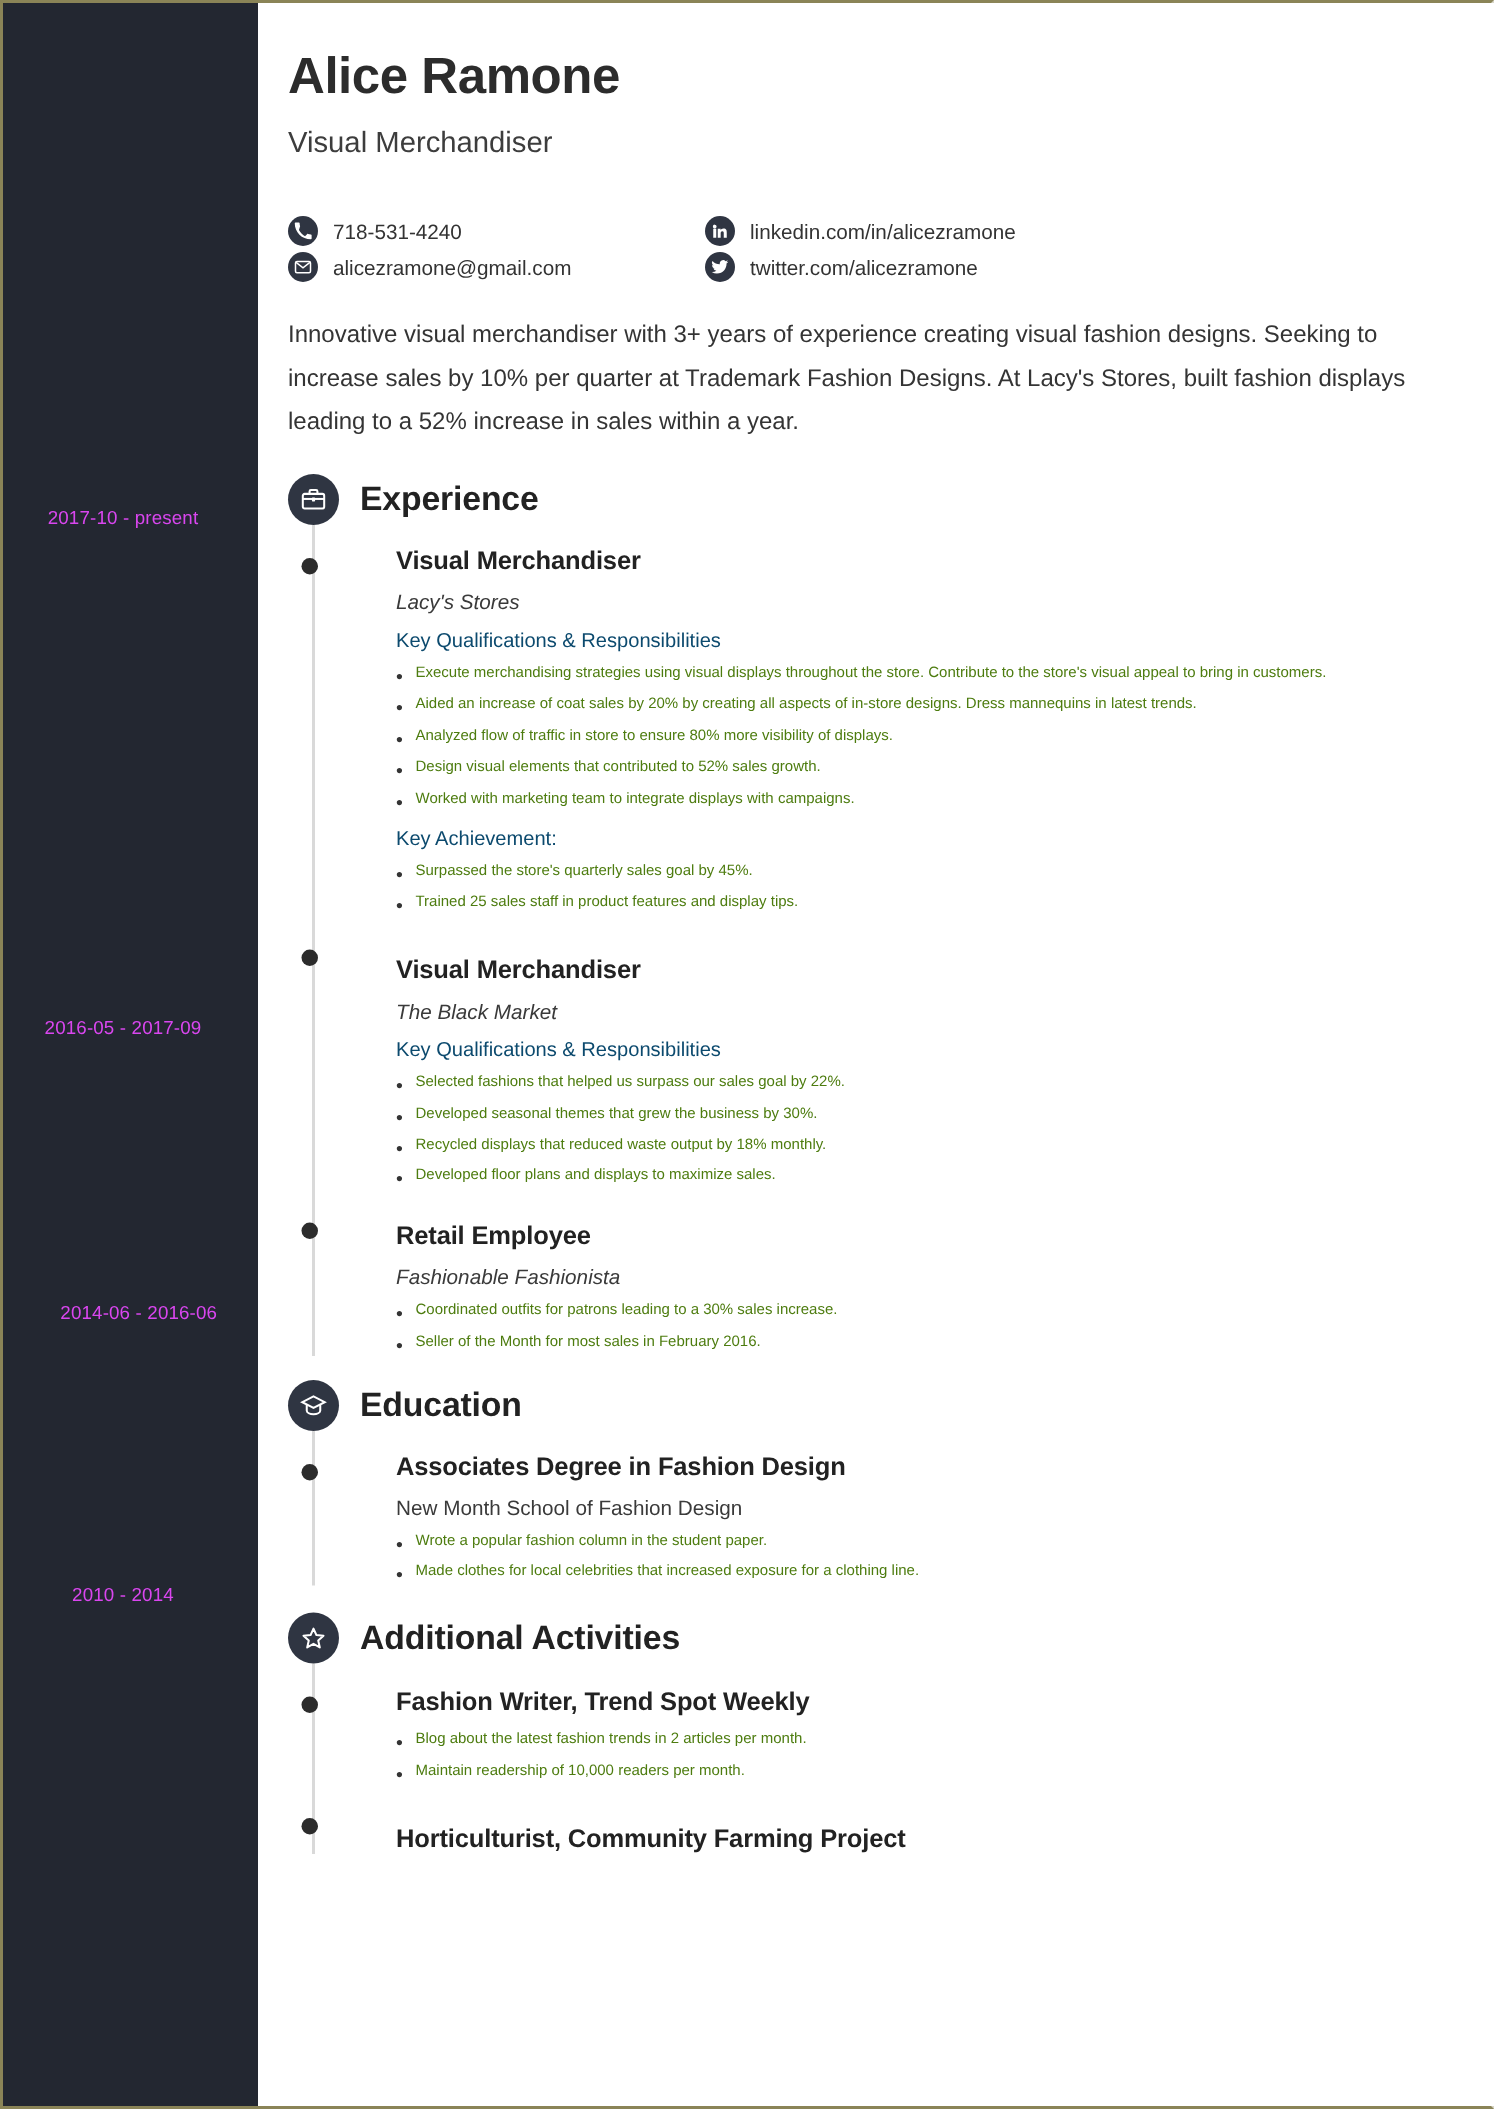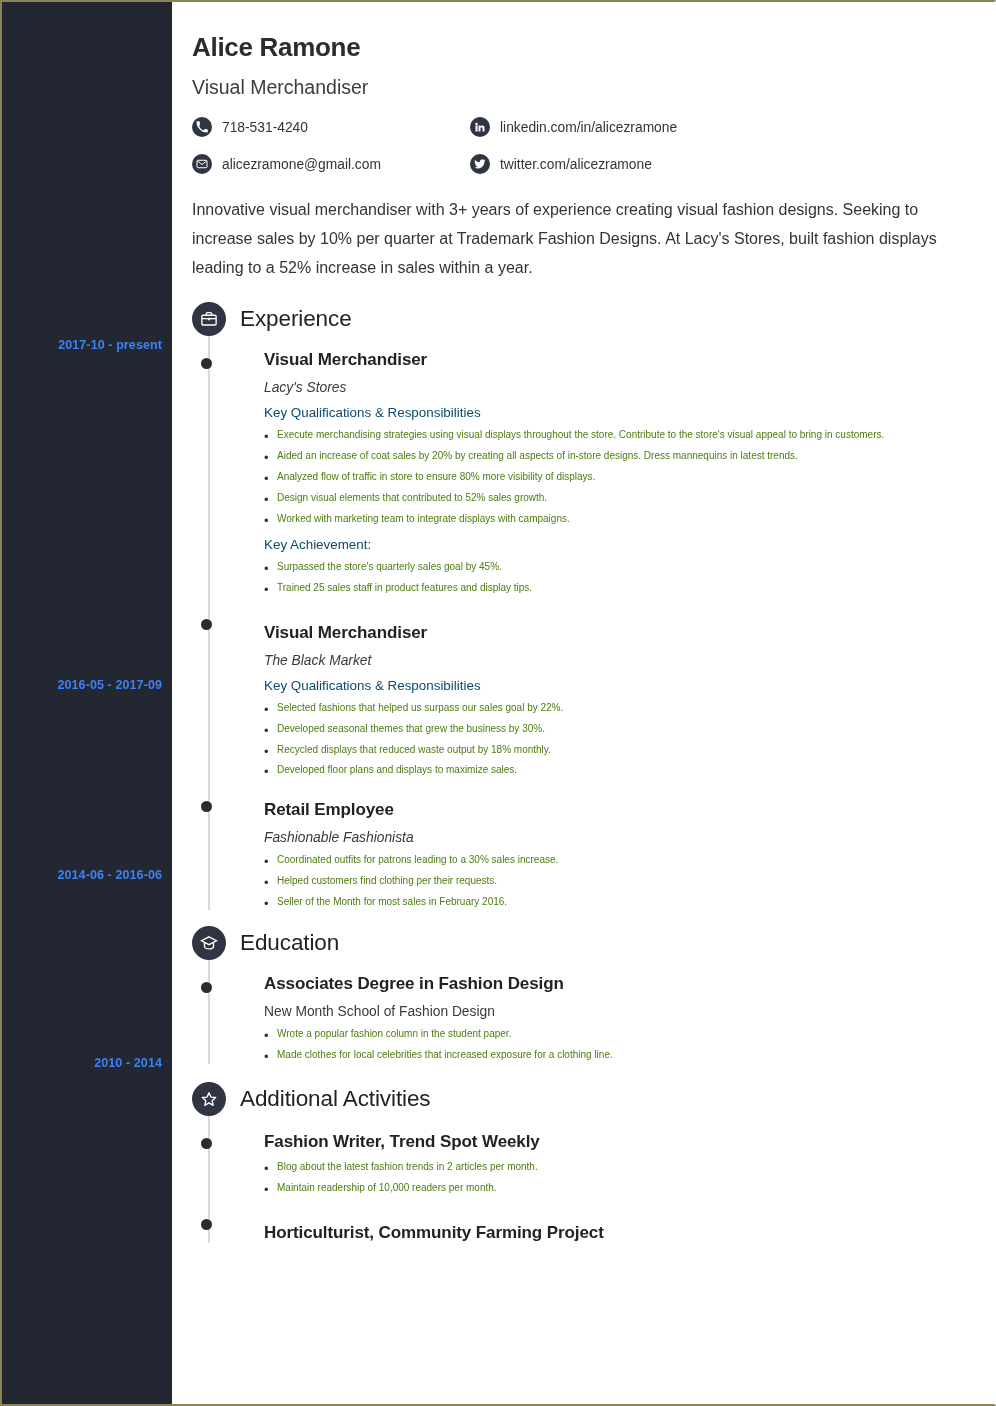--- a/index.html
+++ b/index.html
@@ -27,61 +27,61 @@
     position: absolute;
     left: 0; top: 0;
     width: 170px;
     height: 1402px;
     background: #232731;
   }
   .side-date {
     position: absolute;
     right: 10px;
     width: 160px;
-    text-align: right;
-    color: #3b82f6;
+    text-align: center;
+    color: #d946ef;
     font-size: 12.5px;
-    font-weight: bold;
+    font-weight: normal;
     letter-spacing: .1px;
     white-space: nowrap;
   }
 
   
   .main {
     position: absolute;
     left: 170px; top: 0;
     width: 824px;
     height: 1402px;
     background: #ffffff;
   }
 
   .inner { position: absolute; left: 20px; top: 0; width: 790px; }
 
   
   .name {
-    font-size: 26px;
+    font-size: 34px;
     font-weight: bold;
     color: #2c2c2c;
     letter-spacing: -.3px;
     line-height: 1;
     margin-top: 32px;
   }
   .job-title {
     font-size: 19.5px;
     color: #3d3d3d;
     margin-top: 16px;
     font-weight: normal;
   }
 
   
   .contacts {
-    margin-top: 18px;
+    margin-top: 37px;
     display: grid;
     grid-template-columns: 278px auto;
-    row-gap: 17px;
+    row-gap: 4px;
   }
   .contact {
     display: flex;
     align-items: center;
     gap: 10px;
     font-size: 13.8px;
     color: #333333;
   }
   .cicon {
     width: 20px; height: 20px;
@@ -113,21 +113,21 @@
     width: 34px; height: 34px;
     border-radius: 50%;
     background: #2f3542;
     display: flex; align-items: center; justify-content: center;
     flex: 0 0 34px;
     position: relative;
     z-index: 2;
   }
   .sec-title {
     font-size: 22.5px;
-    font-weight: normal;
+    font-weight: bold;
     color: #222222;
     letter-spacing: -.1px;
   }
 
   
   .timeline {
     position: relative;
     padding-left: 72px;
   }
   .tl-line {
@@ -291,21 +291,20 @@
             <li>Recycled displays that reduced waste output by 18% monthly.</li>
             <li>Developed floor plans and displays to maximize sales.</li>
           </ul>
         </div>
 
         <div class="entry" style="padding-top:21px;">
           <div class="entry-title">Retail Employee</div>
           <div class="entry-org">Fashionable Fashionista</div>
           <ul class="bullets">
             <li>Coordinated outfits for patrons leading to a 30% sales increase.</li>
-            <li>Helped customers find clothing per their requests.</li>
             <li>Seller of the Month for most sales in February 2016.</li>
           </ul>
         </div>
       </div>
 
       <div class="section-head" style="margin-top:16px;">
         <span class="sec-icon">
           <svg width="18" height="18" viewBox="0 0 24 24" fill="none" stroke="#ffffff" stroke-width="1.8">
             <path d="M12 3.8L22 9l-10 5.2L2 9l10-5.2z"></path>
             <path d="M18 11.2v5.3c0 1.9-2.7 3.3-6 3.3s-6-1.4-6-3.3v-5.3"></path>

